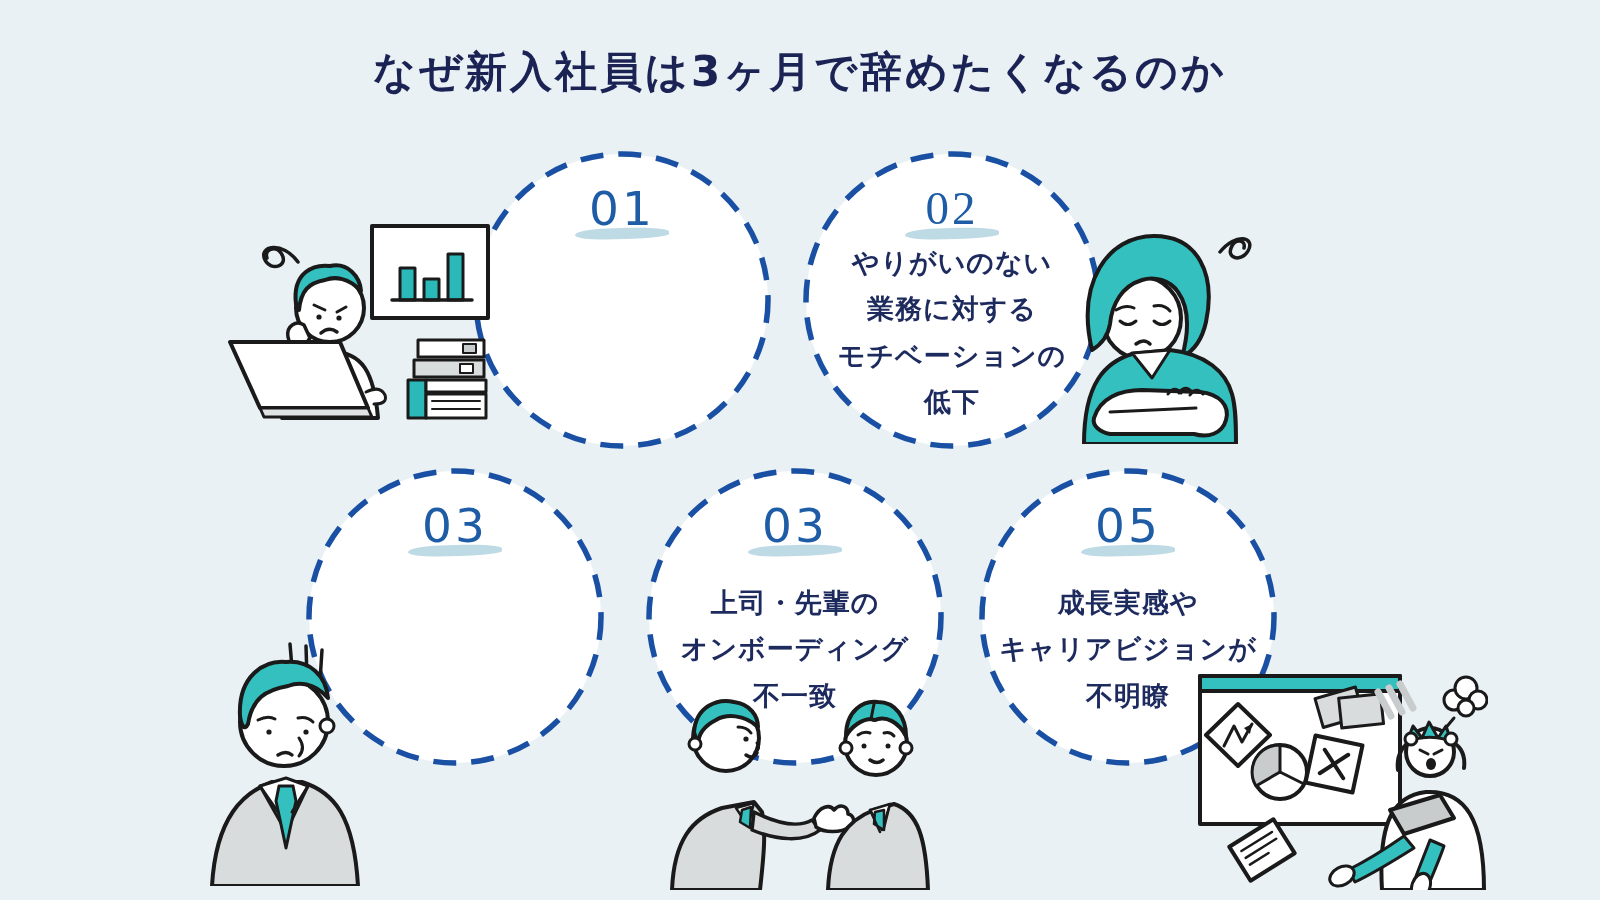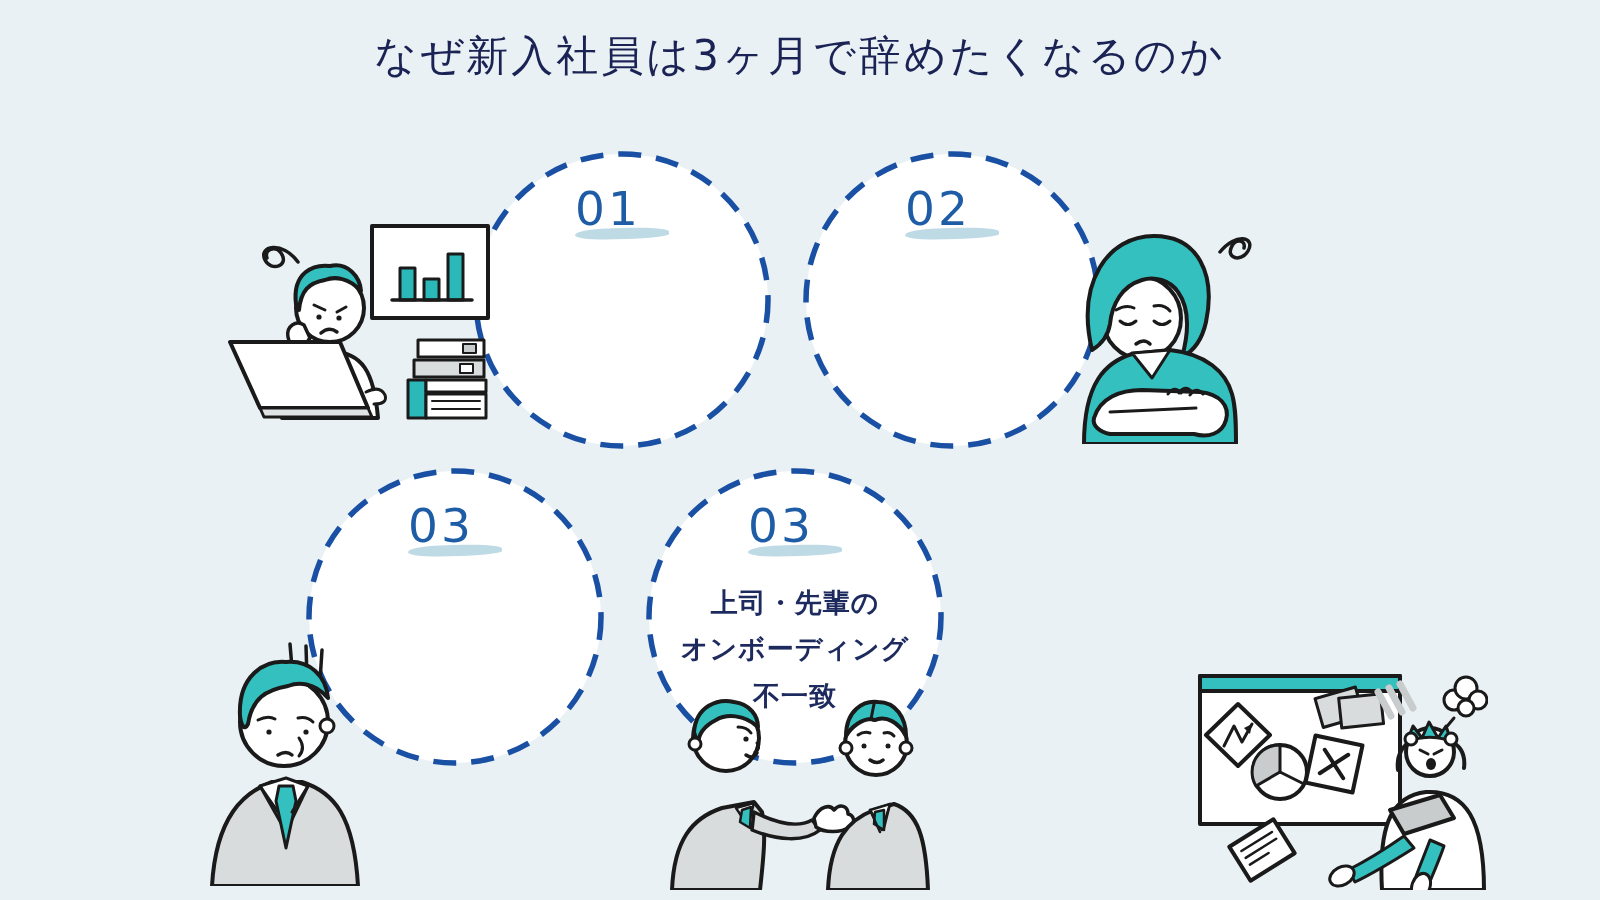--- a/index.html
+++ b/index.html
@@ -1,27 +1,27 @@
 <!DOCTYPE html>
 <html><head>
 <meta charset="utf-8">
 <style>
   html,body{margin:0;padding:0;background:#e9f1f5;}
   .canvas{position:relative;width:1600px;height:900px;background:#e9f1f5;overflow:hidden;
           font-family:"DejaVu Sans","Liberation Sans",sans-serif;}
-  .title{position:absolute;top:28px;left:0;width:100%;text-align:center;
-         font-size:42px;font-weight:400;color:#1b2355;letter-spacing:3px;}
+  .title{position:absolute;top:44px;left:0;width:100%;text-align:center;
+         font-size:42px;font-weight:700;color:#1b2355;letter-spacing:3px;}
   .circle{position:absolute;width:300px;height:300px;display:flex;flex-direction:column;align-items:center;}
   .ring{position:absolute;left:0;top:0;width:300px;height:300px;}
   .c1{left:472px;top:150px;}
-  .c2{left:802px;top:150px;}
+  .c2{left:802px;top:150px;font-family:Liberation Serif, serif;}
   .c3{left:305px;top:467px;gap:20px;}
   .c4{left:645px;top:467px;}
   .c5{left:978px;top:467px;}
-  .num-wrap{position:relative;margin-top:34px;display:flex;flex-direction:column;z-index:1;}
+  .num-wrap{position:relative;margin-top:34px;display:flex;flex-direction:column;align-items:center;z-index:1;}
   .num{font-size:47px;font-weight:400;color:#1e5da6;letter-spacing:3px;line-height:1.05;}
   .brush{width:94px;height:11px;background:#b7d6e1;margin-top:-5px;opacity:.9;
          border-radius:45% 55% 60% 40% / 70% 55% 45% 60%;transform:rotate(-1.5deg);}
   .circle-text{position:relative;z-index:1;flex:1;width:100%;display:flex;align-items:center;justify-content:center;
          text-align:center;white-space:pre-line;font-size:27px;font-weight:700;color:#1d2a5e;
          line-height:1.72;letter-spacing:1px;padding-bottom:24px;}
   .illus{position:absolute;z-index:2;}
   .i1{left:220px;top:220px;}
   .i2{left:1048px;top:220px;}
   .i3{left:200px;top:640px;}
@@ -47,20 +47,24 @@
   </div>
 
   <div class="circle c2">
     <svg class="ring" viewBox="0 0 300 300">
       <circle cx="150" cy="150" r="146" fill="#ffffff" stroke="#1a50a3" stroke-width="5.5" stroke-dasharray="23 15"></circle>
     </svg>
     <div class="num-wrap">
       <div class="num">02</div>
       <div class="brush"></div>
     </div>
+    <div class="circle-text">やりがいのない
+業務に対する
+モチベーションの
+低下</div>
   </div>
 
   <div class="circle c3">
     <svg class="ring" viewBox="0 0 300 300">
       <circle cx="150" cy="150" r="146" fill="#ffffff" stroke="#1a50a3" stroke-width="5.5" stroke-dasharray="23 15"></circle>
     </svg>
     <div class="num-wrap">
       <div class="num">03</div>
       <div class="brush"></div>
     </div>
@@ -72,20 +76,32 @@
     </svg>
     <div class="num-wrap">
       <div class="num">03</div>
       <div class="brush"></div>
     </div>
     <div class="circle-text">上司・先輩の
 オンボーディング
 不一致</div>
   </div>
 
+  <div class="circle c5">
+    <svg class="ring" viewBox="0 0 300 300">
+      <circle cx="150" cy="150" r="146" fill="#ffffff" stroke="#1a50a3" stroke-width="5.5" stroke-dasharray="23 15"></circle>
+    </svg>
+    <div class="num-wrap">
+      <div class="num">05</div>
+      <div class="brush"></div>
+    </div>
+    <div class="circle-text">成長実感や
+キャリアビジョンが
+不明瞭</div>
+  </div>
 
   <div class="illus i1">
     <svg width="276" height="202" viewBox="0 0 276 202" fill="none" stroke-linecap="round" stroke-linejoin="round">
       <path d="M78,42 C62,20 38,26 45,40 C51,52 70,46 61,33 C55,25 44,30 47,38" stroke="#1a1a1a" stroke-width="3.5"></path>
       <rect x="152" y="6" width="116" height="92" fill="#ffffff" stroke="#1a1a1a" stroke-width="4"></rect>
       <rect x="180" y="48" width="15" height="32" fill="#2bb8b8" stroke="#1a1a1a" stroke-width="3"></rect>
       <rect x="204" y="59" width="15" height="21" fill="#2bb8b8" stroke="#1a1a1a" stroke-width="3"></rect>
       <rect x="228" y="34" width="15" height="46" fill="#2bb8b8" stroke="#1a1a1a" stroke-width="3"></rect>
       <path d="M172,80 H252" stroke="#1a1a1a" stroke-width="3.5"></path>
       <path d="M62,198 C64,146 92,132 112,132 C142,132 154,152 158,198 Z" fill="#ffffff" stroke="#1a1a1a" stroke-width="4"></path>

